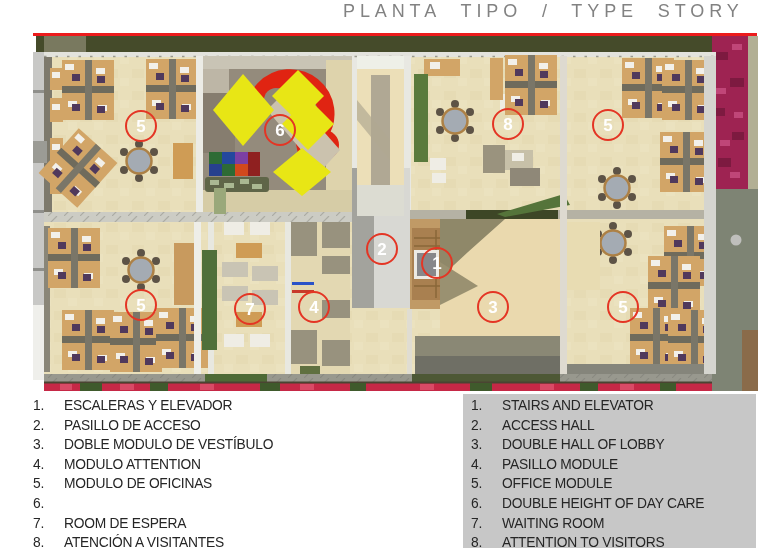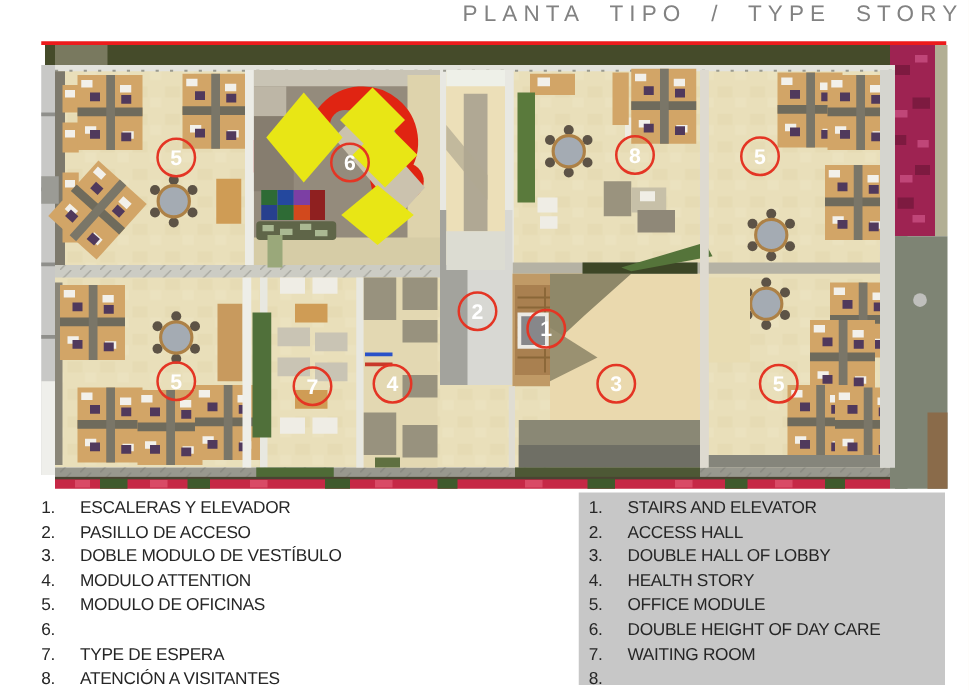--- a/index.html
+++ b/index.html
@@ -1,17 +1,17 @@
 <!DOCTYPE html>
 <html><head>
 <meta charset="utf-8">
 <style>
   html,body{margin:0;padding:0;background:#ffffff;width:775px;height:552px;overflow:hidden;}
   body{font-family:"Liberation Sans",sans-serif;position:relative;}
-  #title{position:absolute;top:1px;left:343px;font-size:18px;letter-spacing:4.9px;color:#828282;white-space:nowrap;margin-left:27px;}
+  #title{position:absolute;top:1px;left:343px;font-size:18px;letter-spacing:4.9px;color:#828282;white-space:nowrap;}
   #graybox{position:absolute;left:463px;top:394px;width:293px;height:154px;background:#c7c7c7;}
   .legend{position:absolute;font-size:13.8px;color:#262626;line-height:19.6px;letter-spacing:-0.25px;}
   .legend .row{display:flex;}
   .legend .num{width:31px;}
   #leg-es{left:33px;top:396px;}
   #leg-en{left:471px;top:396px;}
 </style>
 </head>
 <body>
 <div id="graybox"></div>
@@ -329,21 +329,21 @@
     </div>
   <div class="row">
       <span class="num">5.</span>
       <span>MODULO DE OFICINAS</span>
     </div>
   <div class="row">
       <span class="num">6.</span>
     </div>
   <div class="row">
       <span class="num">7.</span>
-      <span>TYPE DE ESPERA</span>
+      <span>ROOM DE ESPERA</span>
     </div>
   <div class="row">
       <span class="num">8.</span>
       <span>ATENCIÓN A VISITANTES</span>
     </div>
 </div>
 <div class="legend" id="leg-en">
   <div class="row">
       <span class="num">1.</span>
       <span>STAIRS AND ELEVATOR</span>
@@ -351,30 +351,31 @@
   <div class="row">
       <span class="num">2.</span>
       <span>ACCESS HALL</span>
     </div>
   <div class="row">
       <span class="num">3.</span>
       <span>DOUBLE HALL OF LOBBY</span>
     </div>
   <div class="row">
       <span class="num">4.</span>
-      <span>HEALTH STORY</span>
+      <span>PASILLO MODULE</span>
     </div>
   <div class="row">
       <span class="num">5.</span>
       <span>OFFICE MODULE</span>
     </div>
   <div class="row">
       <span class="num">6.</span>
       <span>DOUBLE HEIGHT OF DAY CARE</span>
     </div>
   <div class="row">
       <span class="num">7.</span>
       <span>WAITING ROOM</span>
     </div>
   <div class="row">
       <span class="num">8.</span>
+      <span>ATTENTION TO VISITORS</span>
     </div>
 </div>
 
 </body></html>

